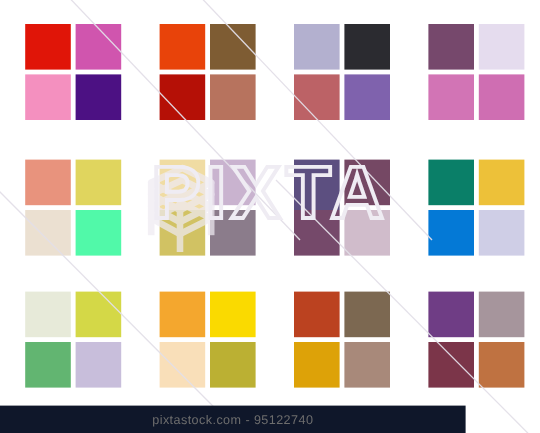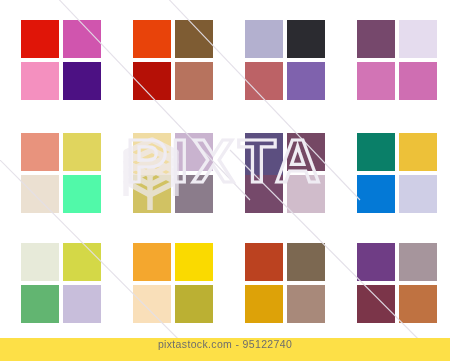--- a/index.html
+++ b/index.html
@@ -68,25 +68,26 @@
     height: 361px;
     z-index: 2;
     pointer-events: none;
   }
 
   
   #footer-bar {
     position: absolute;
     left: 0;
     bottom: 0;
-    width: 450px;
+    width: 388px;
     height: 23px;
-    background: #fde047;
+    background: #0f172a;
     z-index: 5;
     display: flex;
+    align-items: center;
     justify-content: center;
   }
   #footer-credit {
     font-family: "Liberation Sans", sans-serif;
     font-size: 10.5px;
     letter-spacing: 0.35px;
     color: #6d6d6d;
     white-space: nowrap;
   }
 </style>

